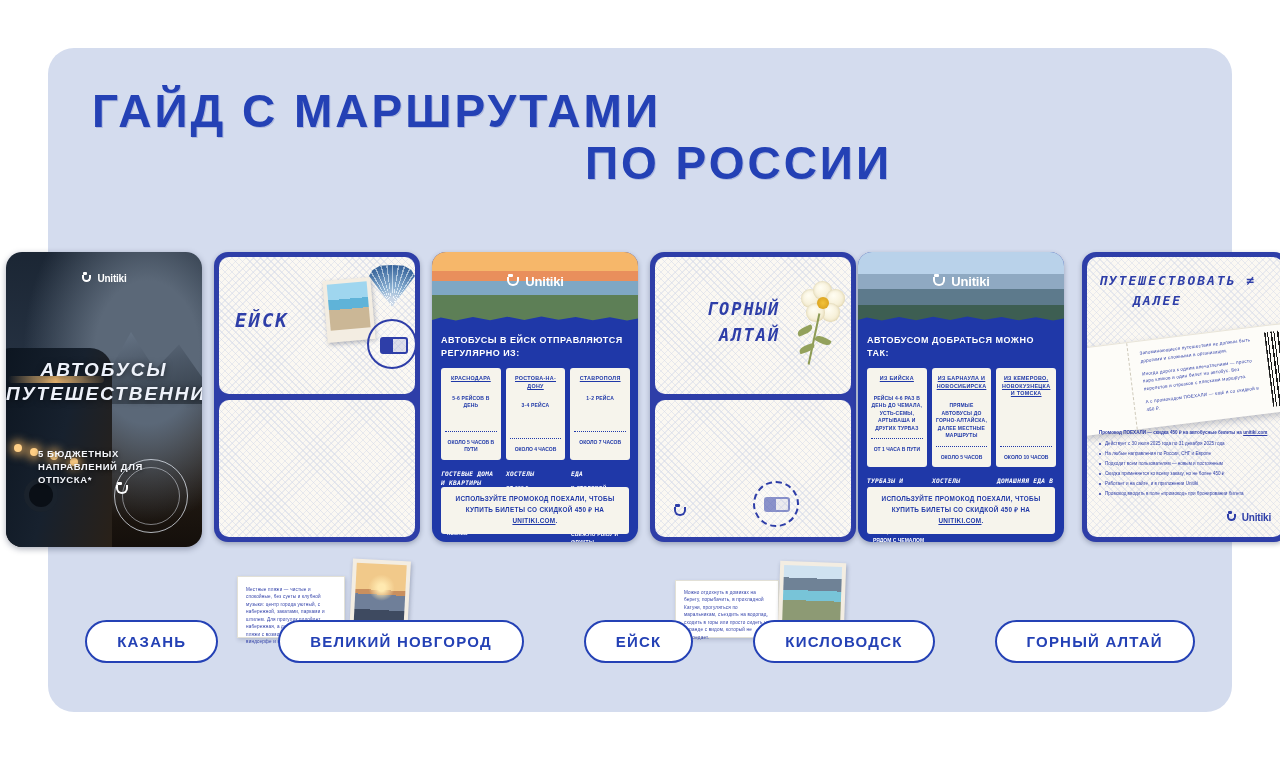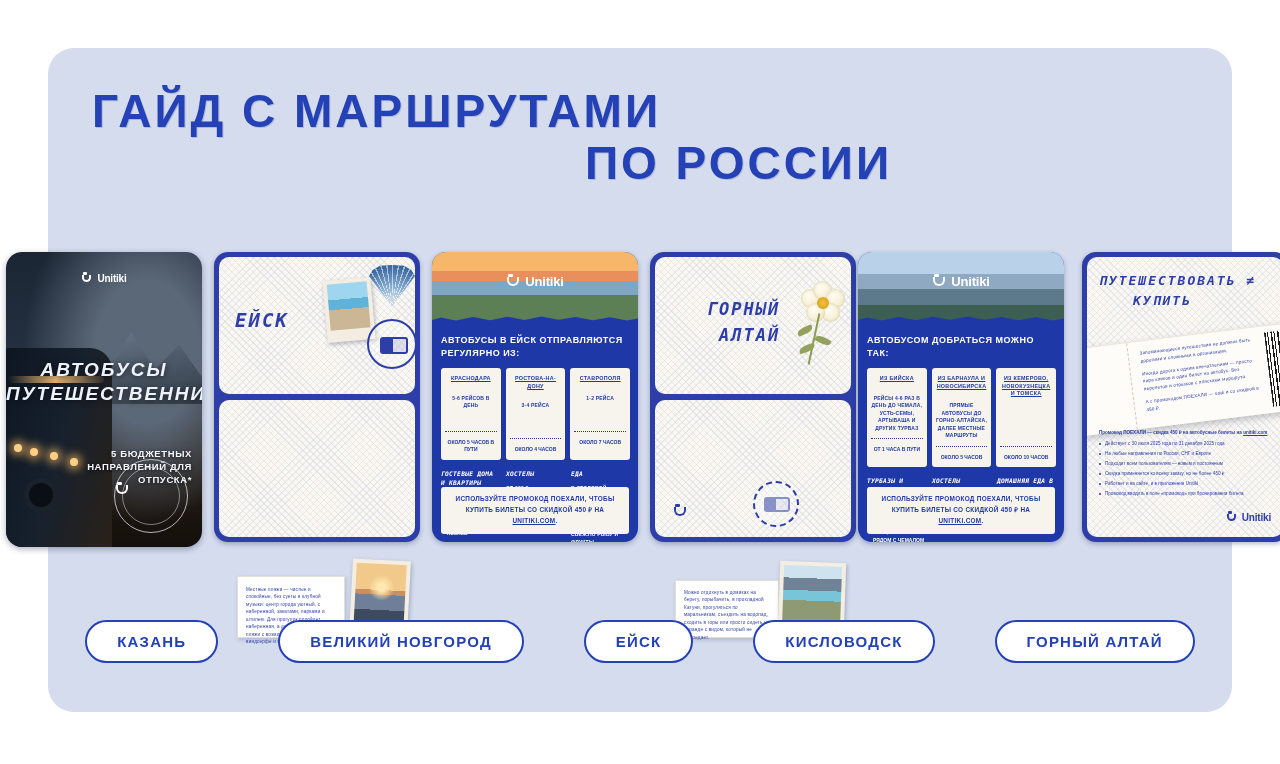--- a/index.html
+++ b/index.html
@@ -70,21 +70,21 @@
     opacity:.88;
   }
   .c1 .logo { position:absolute; left:0; right:0; top:18px; text-align:center; }
   .c1 .ttl {
     position:absolute; left:0; right:0; top:106px; text-align:center;
     color:#eef2fa; font-size:19px; font-weight:bold; letter-spacing:2px;
     font-style:italic; line-height:1.26;
     text-shadow:0 1px 6px rgba(0,0,0,.65);
   }
   .c1 .sub {
-    position:absolute; left:10px; right:10px; top:196px; text-align:right;
+    position:absolute; left:10px; right:10px; top:196px; text-align:left;
     color:#f4f6fb; font-size:9.5px; font-weight:bold; letter-spacing:.6px; line-height:1.35;
     text-shadow:0 1px 4px rgba(0,0,0,.8);
     margin-left:22px;
   }
   .c1 .stamp {
     position:absolute; right:14px; bottom:14px; width:74px; height:74px;
     border-radius:50%; border:1.5px solid rgba(230,236,246,.75);
   }
   .c1 .stamp:after{
     content:""; position:absolute; left:7px; top:7px; right:7px; bottom:7px;
@@ -570,21 +570,21 @@
       </div>
       <div class="promo">
         <span>ИСПОЛЬЗУЙТЕ ПРОМОКОД </span><b>ПОЕХАЛИ</b><span>, ЧТОБЫ КУПИТЬ БИЛЕТЫ СО СКИДКОЙ 450 ₽ НА </span><u>UNITIKI.COM</u><span>.</span>
       </div>
     </div>
 
     <div class="card c6">
       <div class="inner">
         <div class="hand">
           <span>ПУТЕШЕСТВОВАТЬ ≠</span>
-          <span class="l2">КУПИТЬ</span>
+          <span class="l2">ДАЛЕЕ</span>
         </div>
         <div class="ticket">
           <div class="perf2"></div>
           <div class="bar"></div>
           <div class="txt">
             <p>Запоминающиеся путешествия не должны быть дорогими и сложными в организации.</p>
             <p>Иногда дорога к одним впечатлениям — просто пара кликов и один билет на автобус. Без перелетов и отрезков с плясками маршрута.</p>
             <p>А с промокодом ПОЕХАЛИ — ещё и со скидкой в 450 ₽.</p>
           </div>
         </div>

